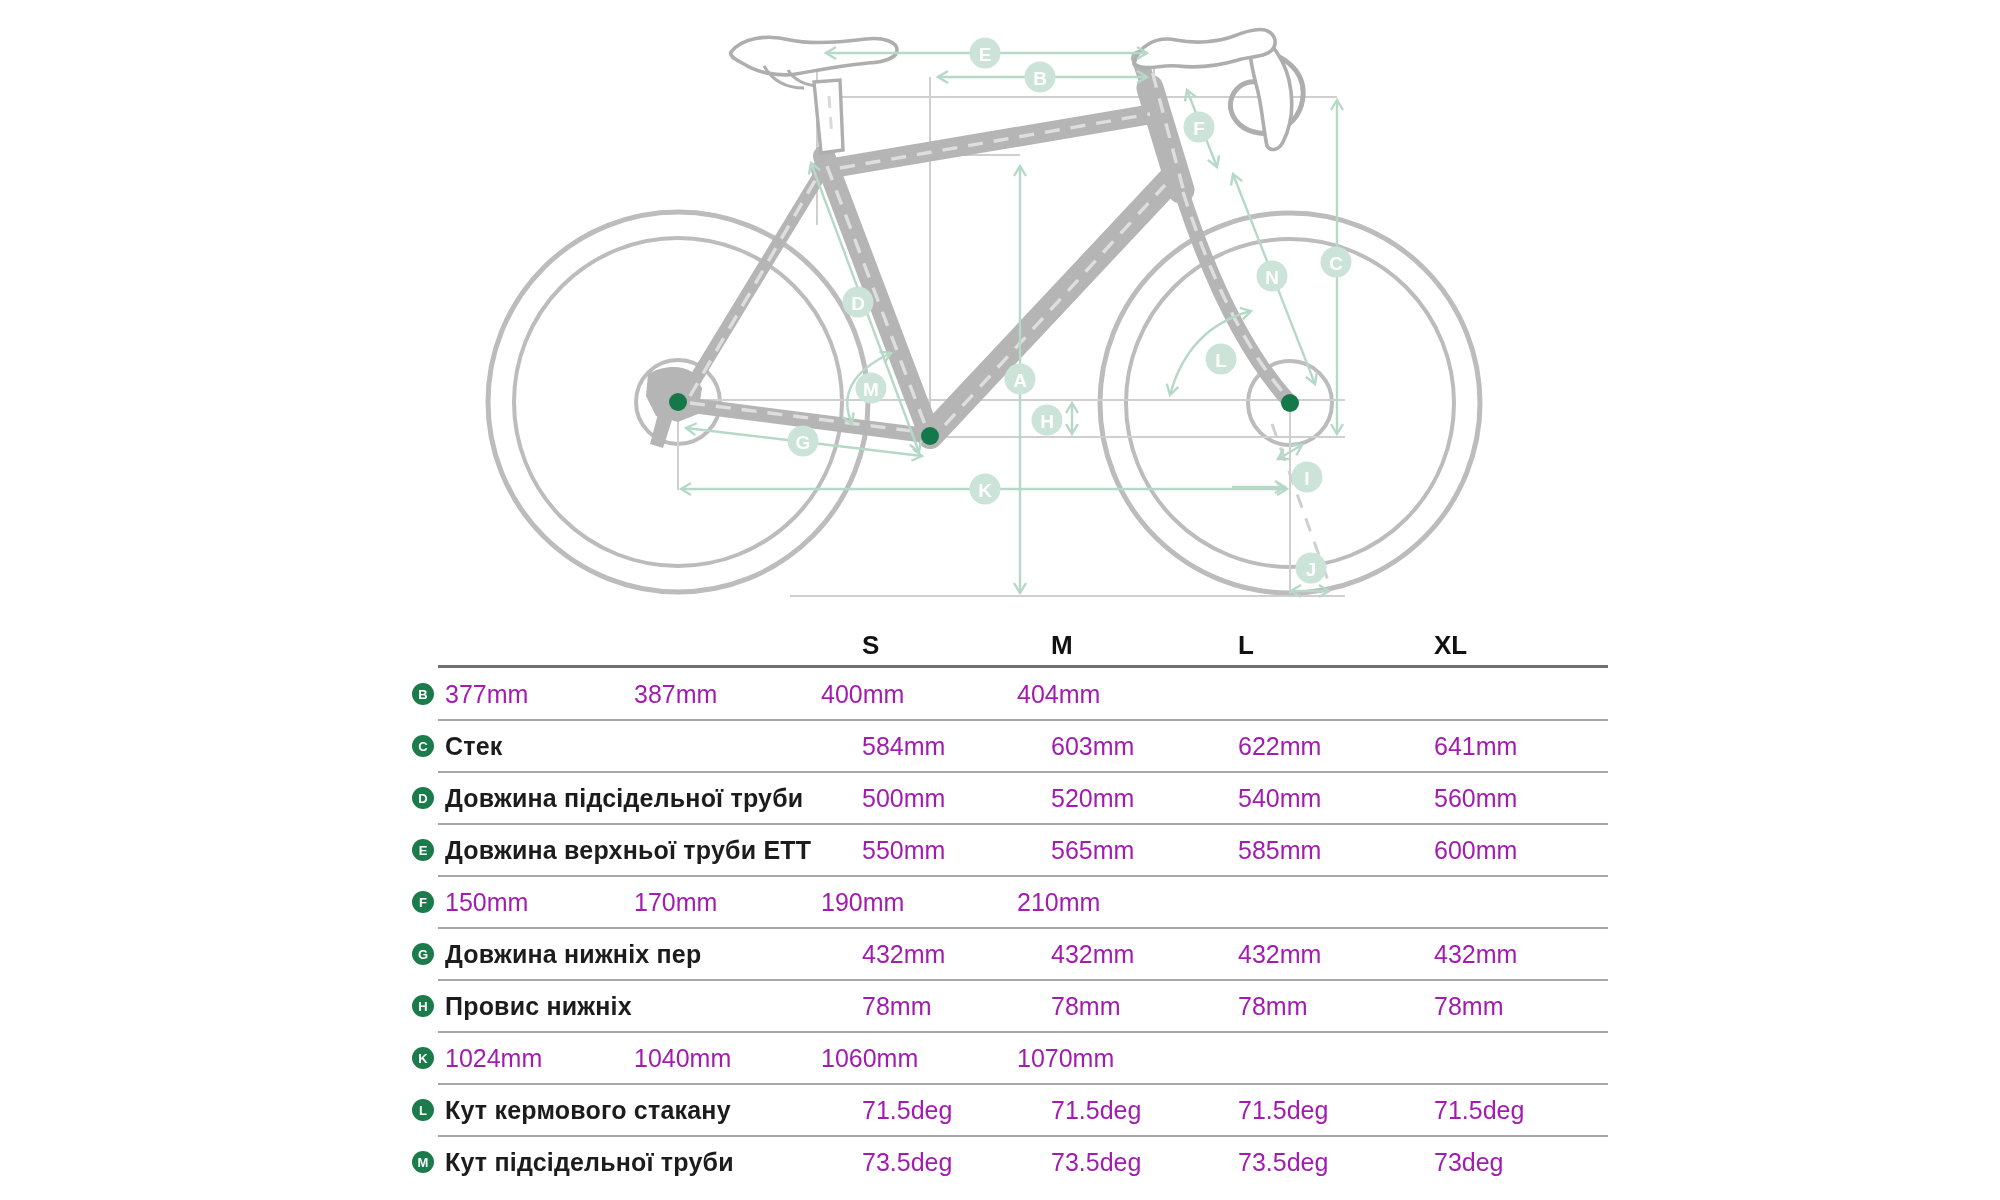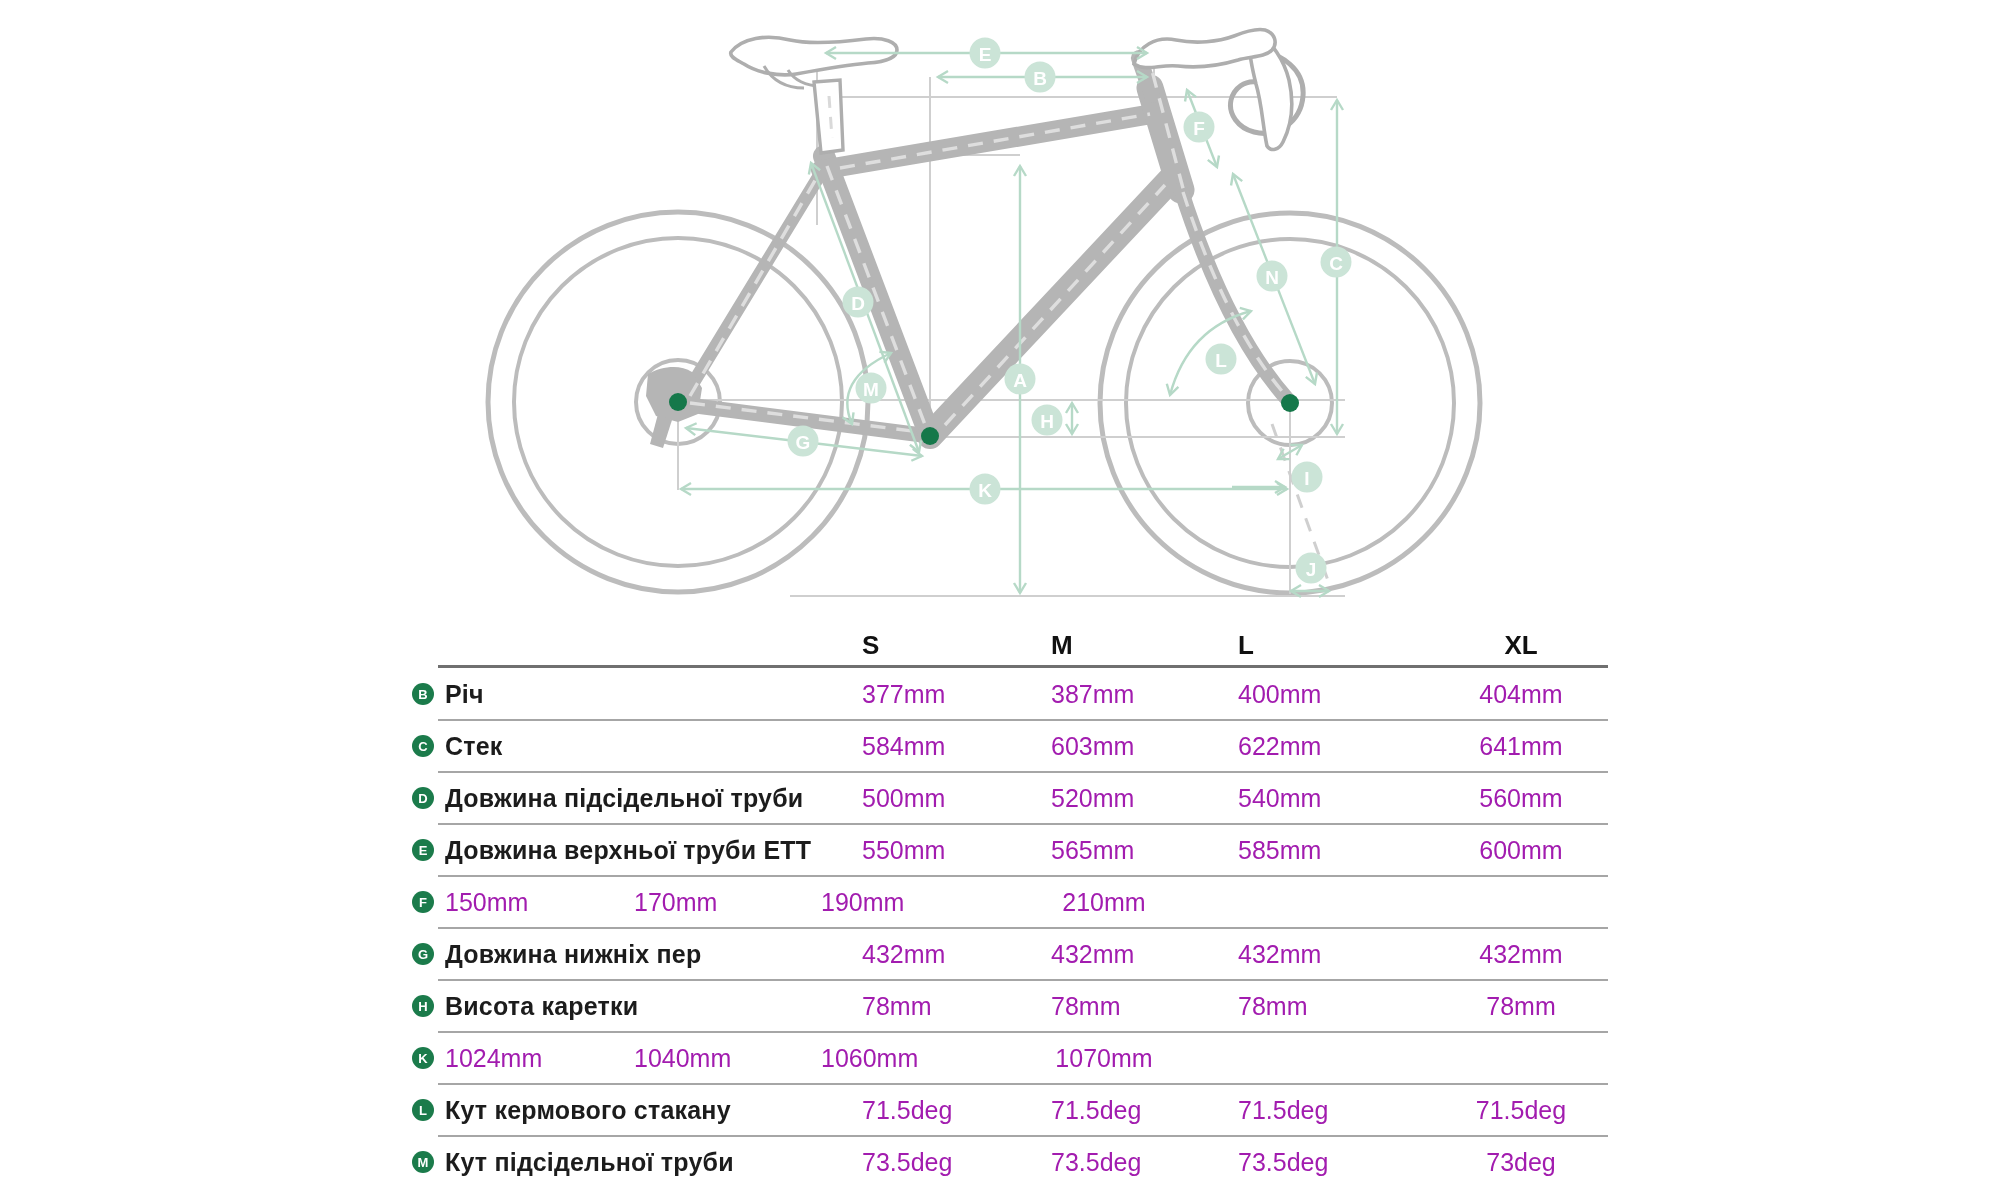--- a/index.html
+++ b/index.html
@@ -28,21 +28,21 @@
   .c-badge{width:45px;display:flex;justify-content:flex-start;}
   .badge{
     margin-left:12px;width:22px;height:22px;border-radius:50%;
     display:flex;align-items:center;justify-content:center;
     color:#ffffff;font-size:13px;font-weight:bold;line-height:1;
   }
   .c-label{width:417px;font-size:25px;font-weight:bold;color:#1c1c1c;letter-spacing:0.2px;}
   .c-s {width:189px;}
   .c-m {width:187px;}
   .c-l {width:196px;}
-  .c-xl{width:174px;text-align:center;}
+  .c-xl{width:174px;}
   .val{font-size:25px;font-weight:400;color:#a21caf;}
   .hdr{font-size:26px;font-weight:bold;color:#111111;}
   .spacer{width:462px;}
 </style>
 </head>
 <body>
 
 <div id="diagram-wrap">
 <svg width="2000" height="622" viewBox="0 0 2000 622" xmlns="http://www.w3.org/2000/svg">
   <defs>
@@ -207,21 +207,20 @@
     <div class="c-s  hdr">S</div>
     <div class="c-m  hdr">M</div>
     <div class="c-l  hdr">L</div>
     <div class="c-xl hdr">XL</div>
   </div>
   <div id="rows-container">
       <div class="t-row">
     <div class="c-badge">
       <span class="badge" style="background: rgb(27, 123, 75);">B</span>
     </div>
-    <div class="c-label val-label">Річ</div>
     <div class="c-s  val">377mm</div>
     <div class="c-m  val">387mm</div>
     <div class="c-l  val">400mm</div>
     <div class="c-xl val">404mm</div>
   </div>
       <div class="t-row">
     <div class="c-badge">
       <span class="badge" style="background: rgb(27, 123, 75);">C</span>
     </div>
     <div class="c-label val-label">Стек</div>
@@ -266,21 +265,21 @@
     <div class="c-label val-label">Довжина нижніх пер</div>
     <div class="c-s  val">432mm</div>
     <div class="c-m  val">432mm</div>
     <div class="c-l  val">432mm</div>
     <div class="c-xl val">432mm</div>
   </div>
       <div class="t-row">
     <div class="c-badge">
       <span class="badge" style="background: rgb(27, 123, 75);">H</span>
     </div>
-    <div class="c-label val-label">Висота каретки</div>
+    <div class="c-label val-label">Провис нижніх</div>
     <div class="c-s  val">78mm</div>
     <div class="c-m  val">78mm</div>
     <div class="c-l  val">78mm</div>
     <div class="c-xl val">78mm</div>
   </div>
       <div class="t-row">
     <div class="c-badge">
       <span class="badge" style="background: rgb(27, 123, 75);">K</span>
     </div>
     <div class="c-s  val">1024mm</div>

